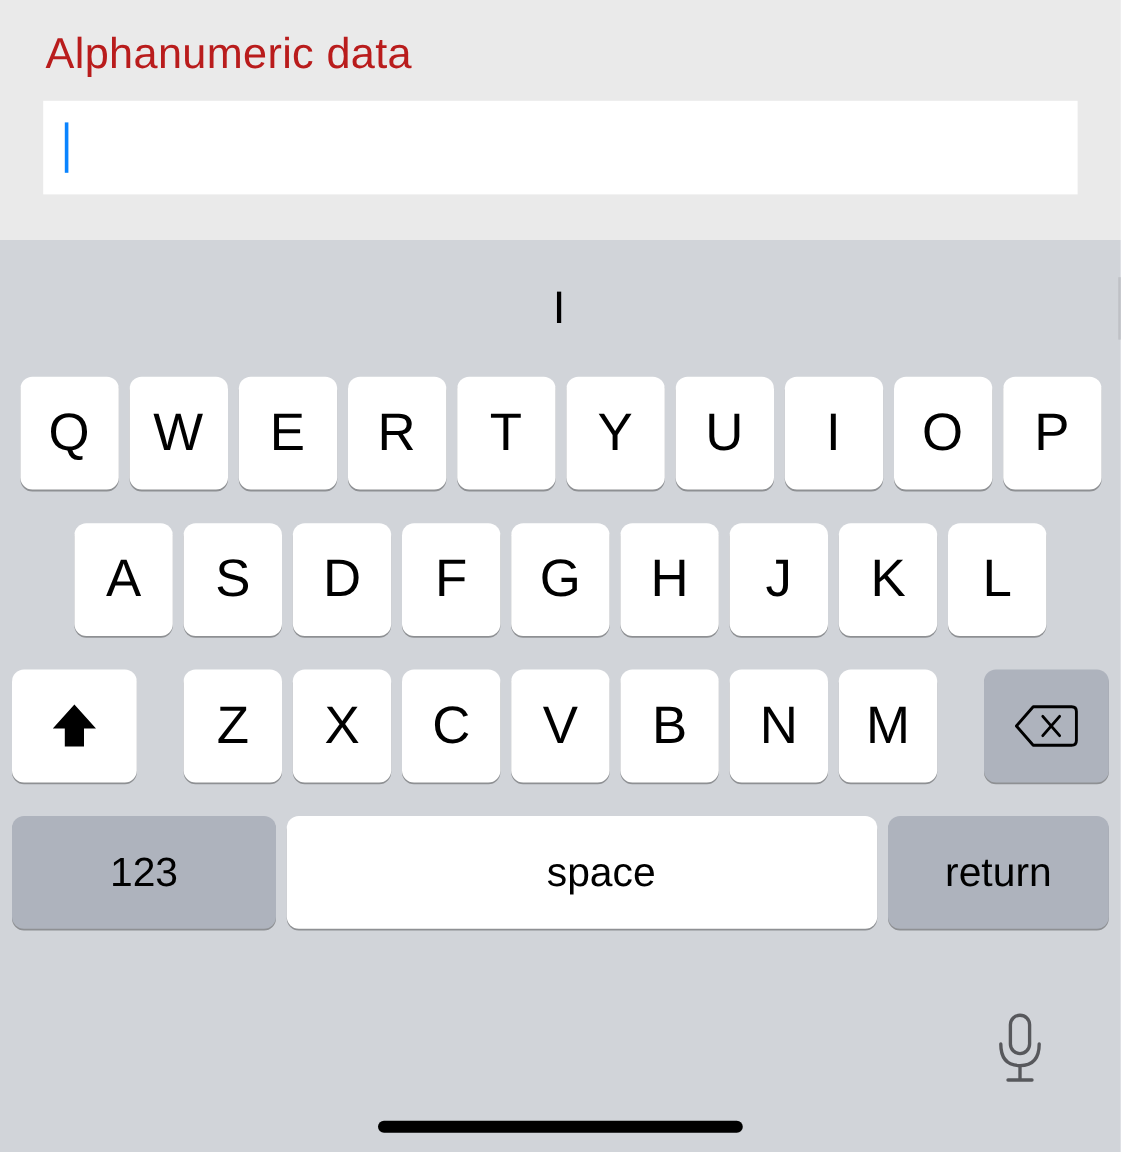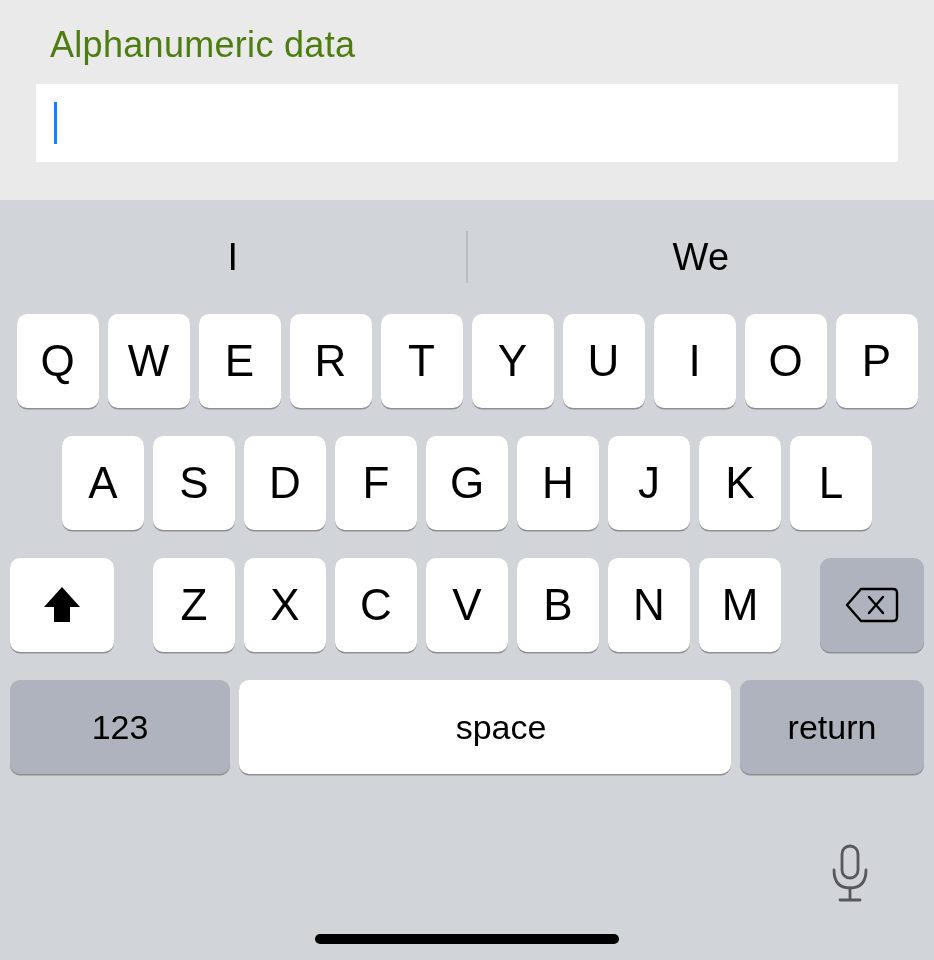--- a/index.html
+++ b/index.html
@@ -13,26 +13,26 @@
       font-family: -apple-system, "Helvetica Neue", Helvetica, Arial, sans-serif;
       overflow: hidden;
       position: relative;
     }
     .top-area {
       background: #EAEAEA;
       height: 200px;
       padding: 24px 36px 0 36px;
     }
     .field-label {
-      color: #4d7c0f;
+      color: #b91c1c;
       font-size: 36px;
       font-weight: 400;
       letter-spacing: 0.3px;
       margin-bottom: 18px;
-      margin-left: 14px;
+      margin-left: 2px;
     }
     .text-input-wrapper {
       background: #fff;
       height: 78px;
       display: flex;
       align-items: center;
       padding: 0 18px;
     }
     .cursor {
       width: 3px;
@@ -152,21 +152,20 @@
   <div class="text-input-wrapper">
     <div class="cursor"></div>
   </div>
 </div>
 
 <div class="keyboard-area">
   <div class="suggestions">
     <div class="suggestion">I</div>
     <div class="sep"></div>
     <div class="sep"></div>
-    <div class="suggestion">We</div>
   </div>
 
   <div class="rows">
     <div class="row r1">
       <div class="key">Q</div>
       <div class="key">W</div>
       <div class="key">E</div>
       <div class="key">R</div>
       <div class="key">T</div>
       <div class="key">Y</div>

